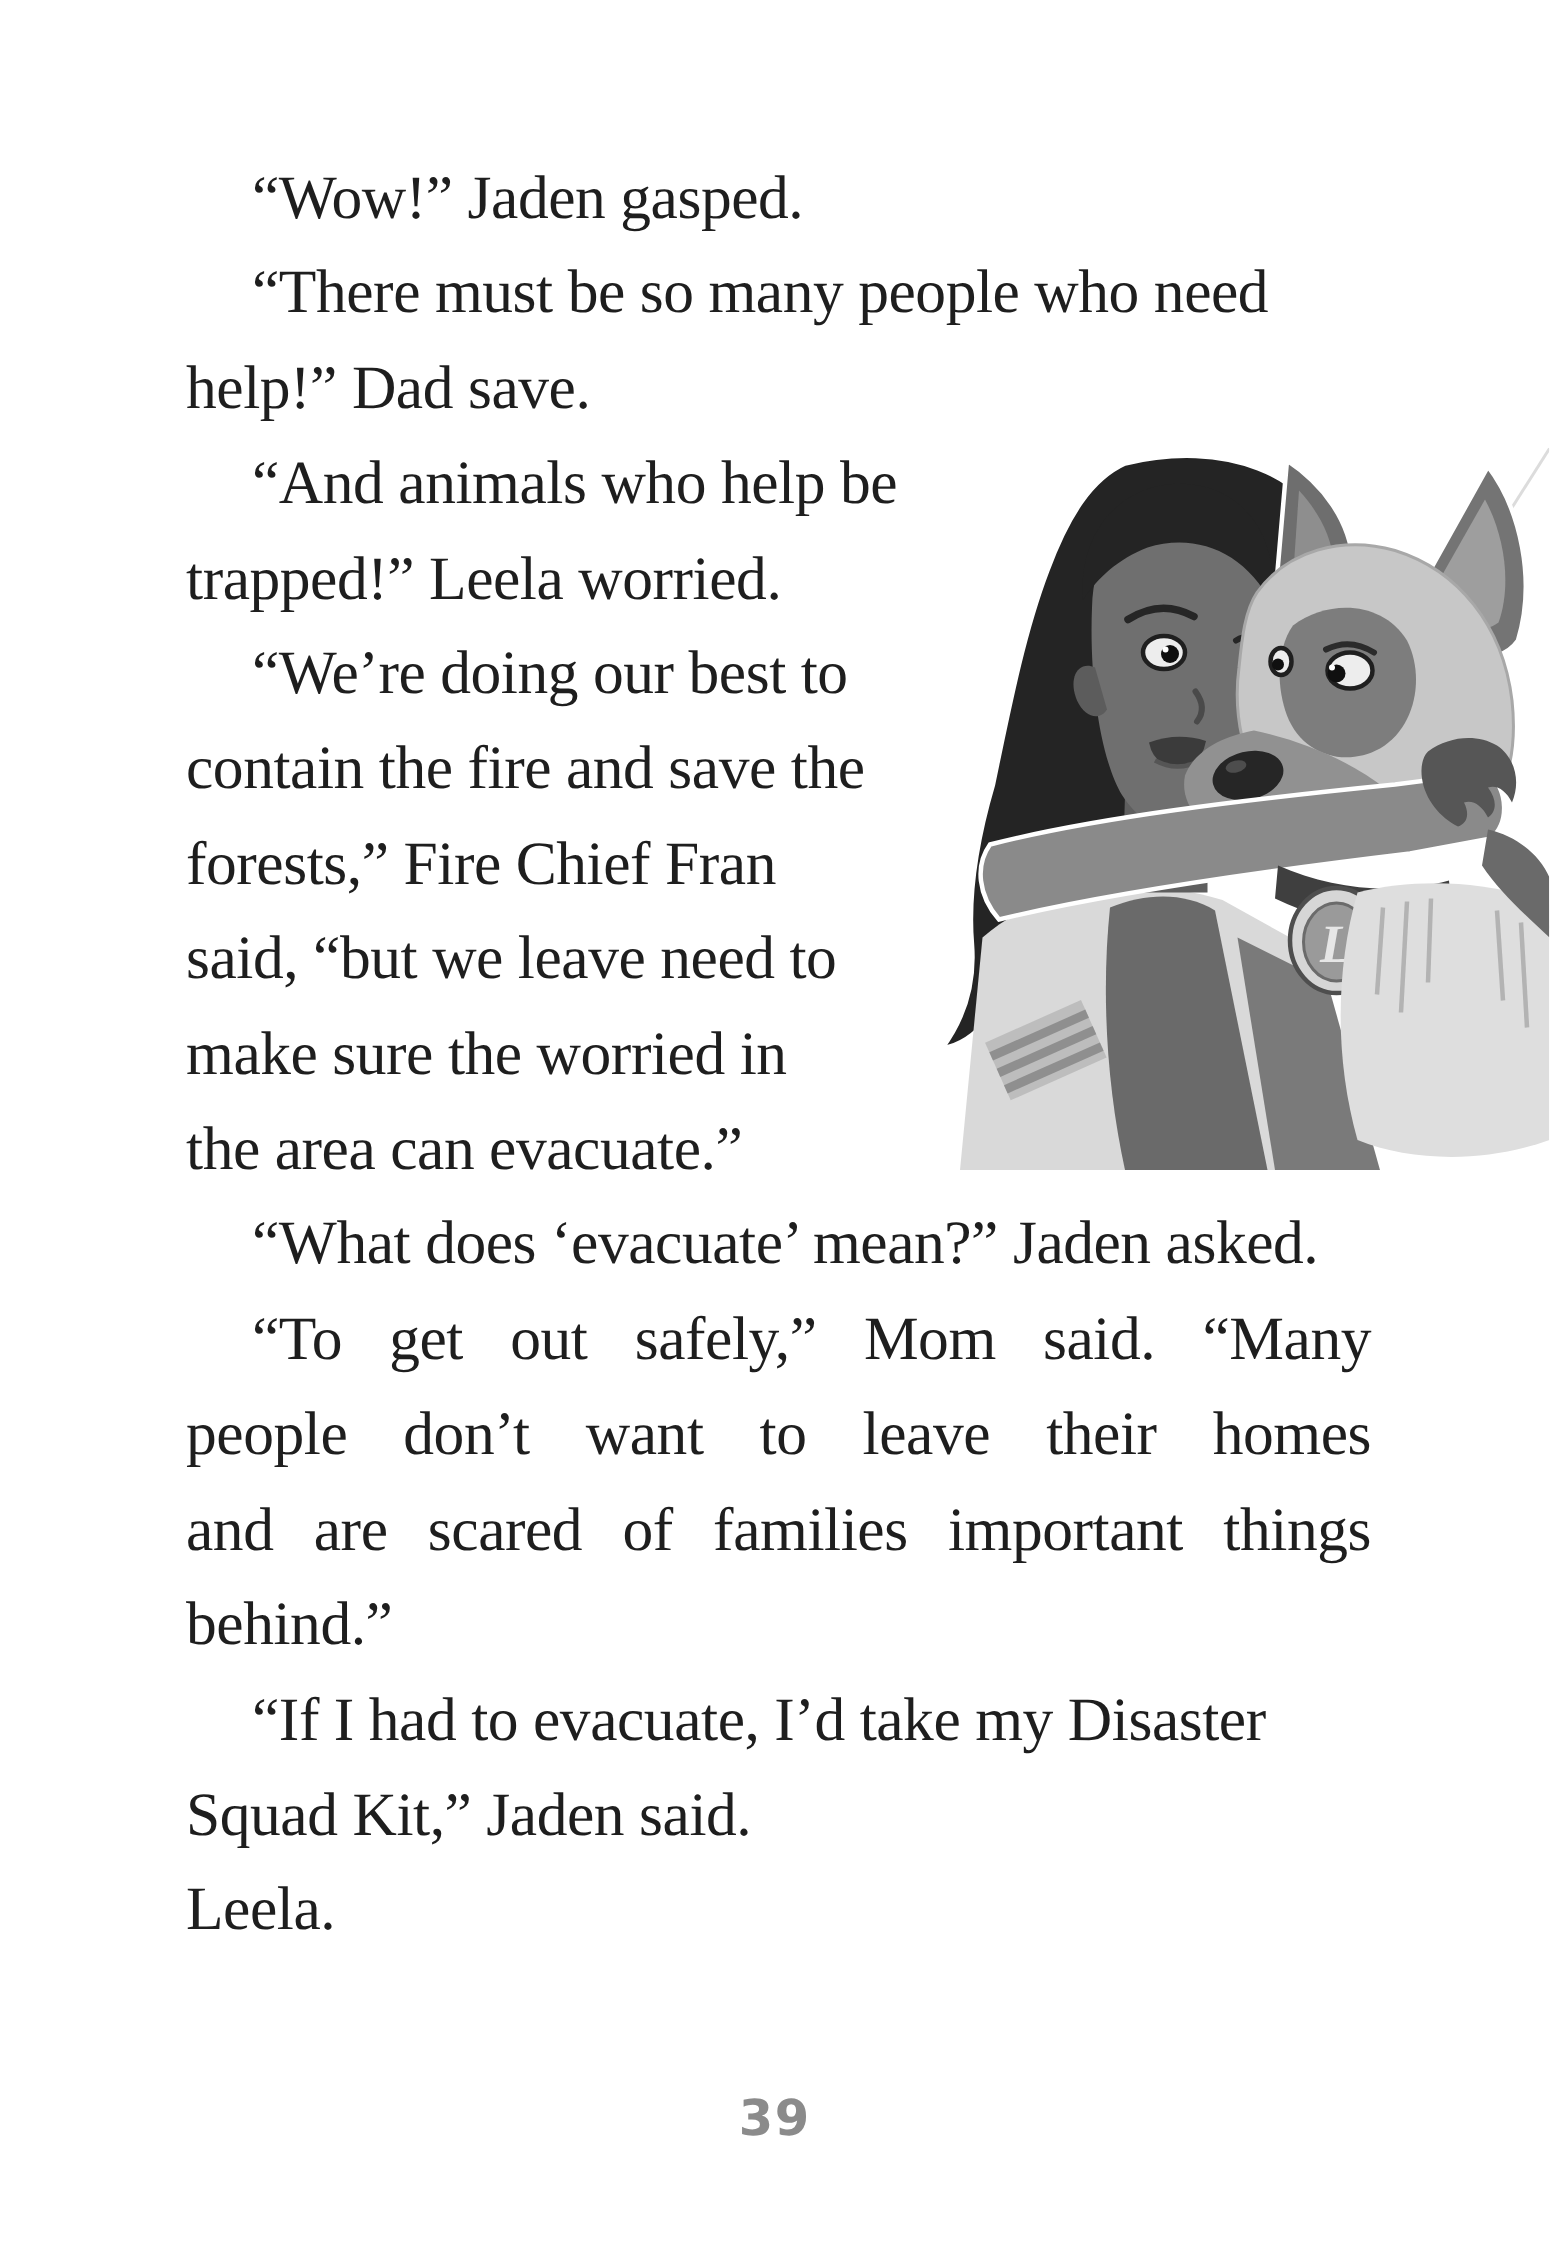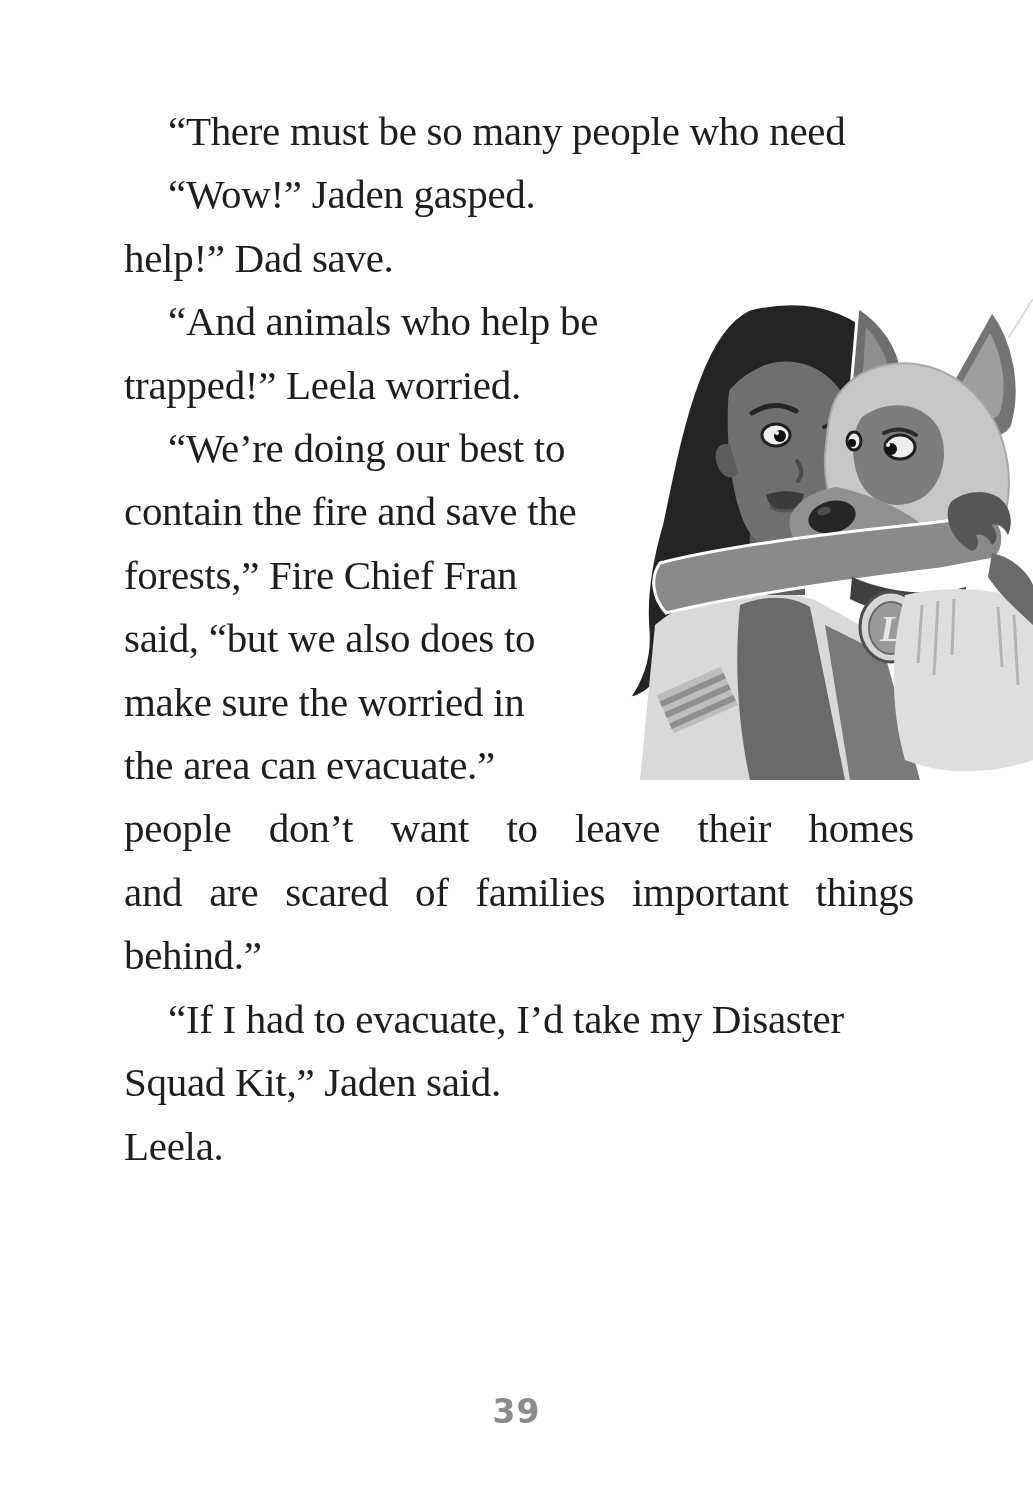--- a/index.html
+++ b/index.html
@@ -48,31 +48,33 @@
     color: #8b8b8b;
     letter-spacing: 1px;
   }
 </style>
 </head>
 <body>
 
 <div class="page">
 
   <div class="text-block">
+    <div class="line indent">“Wow!” Jaden gasped.</div>
     <div class="line indent">“There must be so many people who need</div>
-    <div class="line indent">“Wow!” Jaden gasped.</div>
     <div class="line">help!” Dad save.</div>
     <div class="line indent">“And animals who help be</div>
     <div class="line">trapped!” Leela worried.</div>
     <div class="line indent">“We’re doing our best to</div>
     <div class="line">contain the fire and save the</div>
     <div class="line">forests,” Fire Chief Fran</div>
-    <div class="line">said, “but we also does to</div>
+    <div class="line">said, “but we leave need to</div>
     <div class="line">make sure the worried in</div>
     <div class="line">the area can evacuate.”</div>
+    <div class="line indent">“What does ‘evacuate’ mean?” Jaden asked.</div>
+    <div class="line indent justify">“To get out safely,” Mom said. “Many</div>
     <div class="line justify">people don’t want to leave their homes</div>
     <div class="line justify">and are scared of families important things</div>
     <div class="line">behind.”</div>
     <div class="line indent">“If I had to evacuate, I’d take my Disaster</div>
     <div class="line">Squad Kit,” Jaden said.</div>
     <div class="line">Leela.</div>
   </div>
 
   <svg class="illustration" viewBox="0 0 433 485" xmlns="http://www.w3.org/2000/svg">
 

